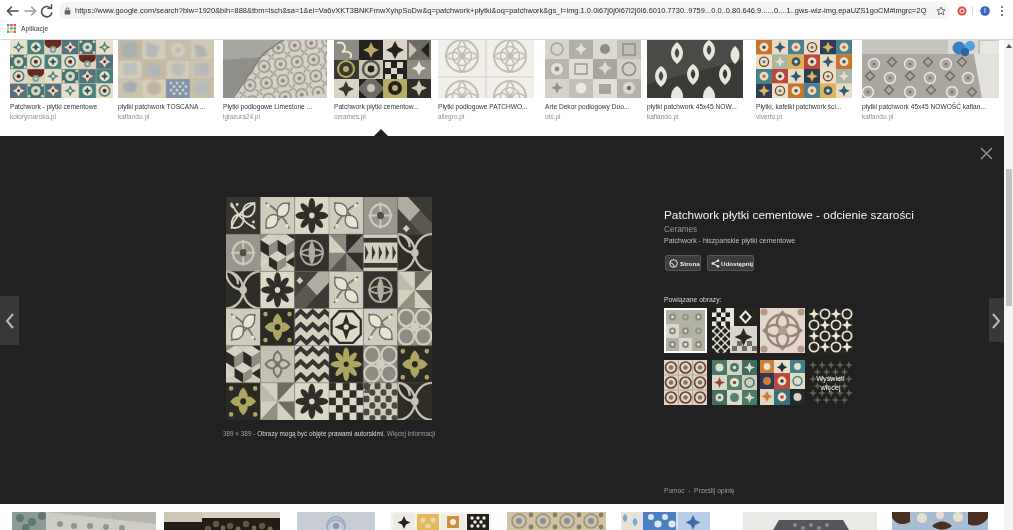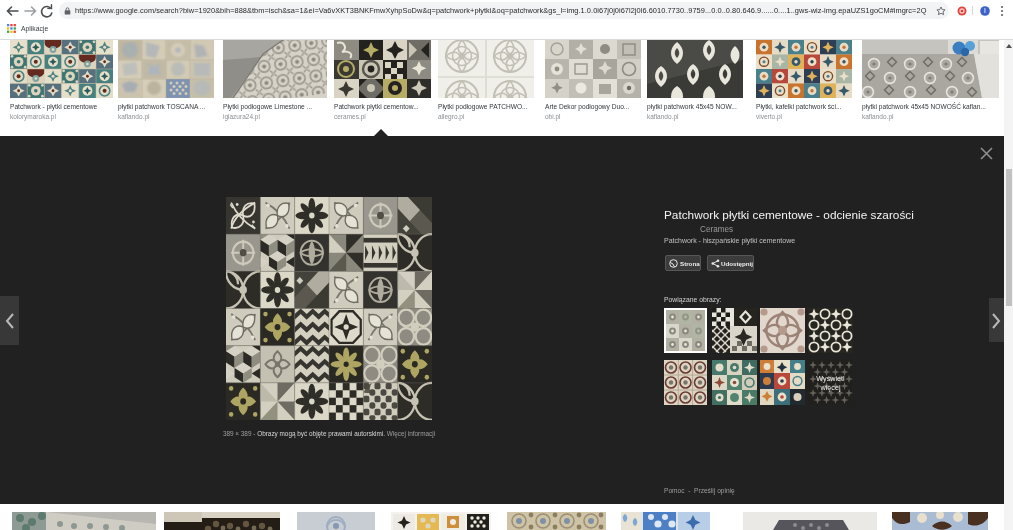--- a/index.html
+++ b/index.html
@@ -721,21 +721,21 @@
       </g>
       <rect width="240" height="240" fill="#8d897d" opacity="0.10"></rect>
       <g stroke="#6f6d64" stroke-width="0.8" opacity="0.55">
           <path d="M40 0 V240 M80 0 V240 M120 0 V240 M160 0 V240 M200 0 V240 M0 40 H240 M0 80 H240 M0 120 H240 M0 160 H240 M0 200 H240"></path>
         </g>
     </svg>
 
     <div class="abs" style="left:126px;top:294px;width:406px;text-align:center;font-size:6.4px;color:#9e9e9e;white-space:nowrap;">389 × 389 - <span style="color:#d8d8d8;">Obrazy mogą być objęte prawami autorskimi.</span> <span style="color:#9e9e9e;">Więcej informacji</span></div>
 
     <div class="abs" style="left:664px;top:72px;font-size:11.8px;color:#f3f3f3;">Patchwork płytki cementowe - odcienie szarości</div>
-    <div class="abs" style="left:664px;top:89px;font-size:8.2px;color:#9b9b9b;margin-left:36px;">Cerames</div>
+    <div class="abs" style="left:664px;top:89px;font-size:8.2px;color:#9b9b9b;">Cerames</div>
     <div class="abs" style="left:664px;top:101px;font-size:7px;color:#c0c0c0;">Patchwork - hiszpańskie płytki cementowe</div>
 
     <div class="abs" style="left:665px;top:119px;width:36px;height:16px;background:#3c3c3c;border:1px solid #565656;border-radius:2px;">
       <svg class="abs" style="left:3px;top:3px;" width="9" height="9" viewBox="0 0 9 9">
           <circle cx="4.5" cy="4.5" r="3.8" fill="none" stroke="#e8e8e8" stroke-width="1"></circle>
           <path d="M1 3.4 L4 5 L5.5 8" stroke="#e8e8e8" stroke-width="1" fill="none"></path>
         </svg>
       <span class="abs" style="left:14px;top:4.4px;font-size:6.2px;font-weight:bold;color:#ededed;">Strona</span>
     </div>
     <div class="abs" style="left:707px;top:119px;width:47px;height:16px;background:#3c3c3c;border:1px solid #565656;border-radius:2px;">

